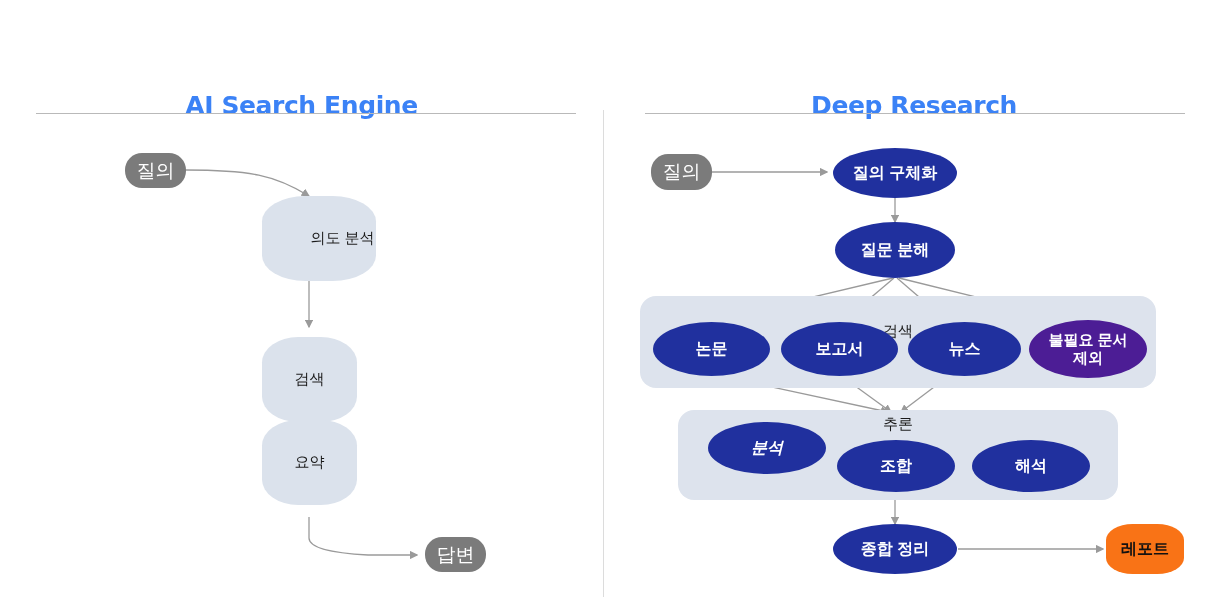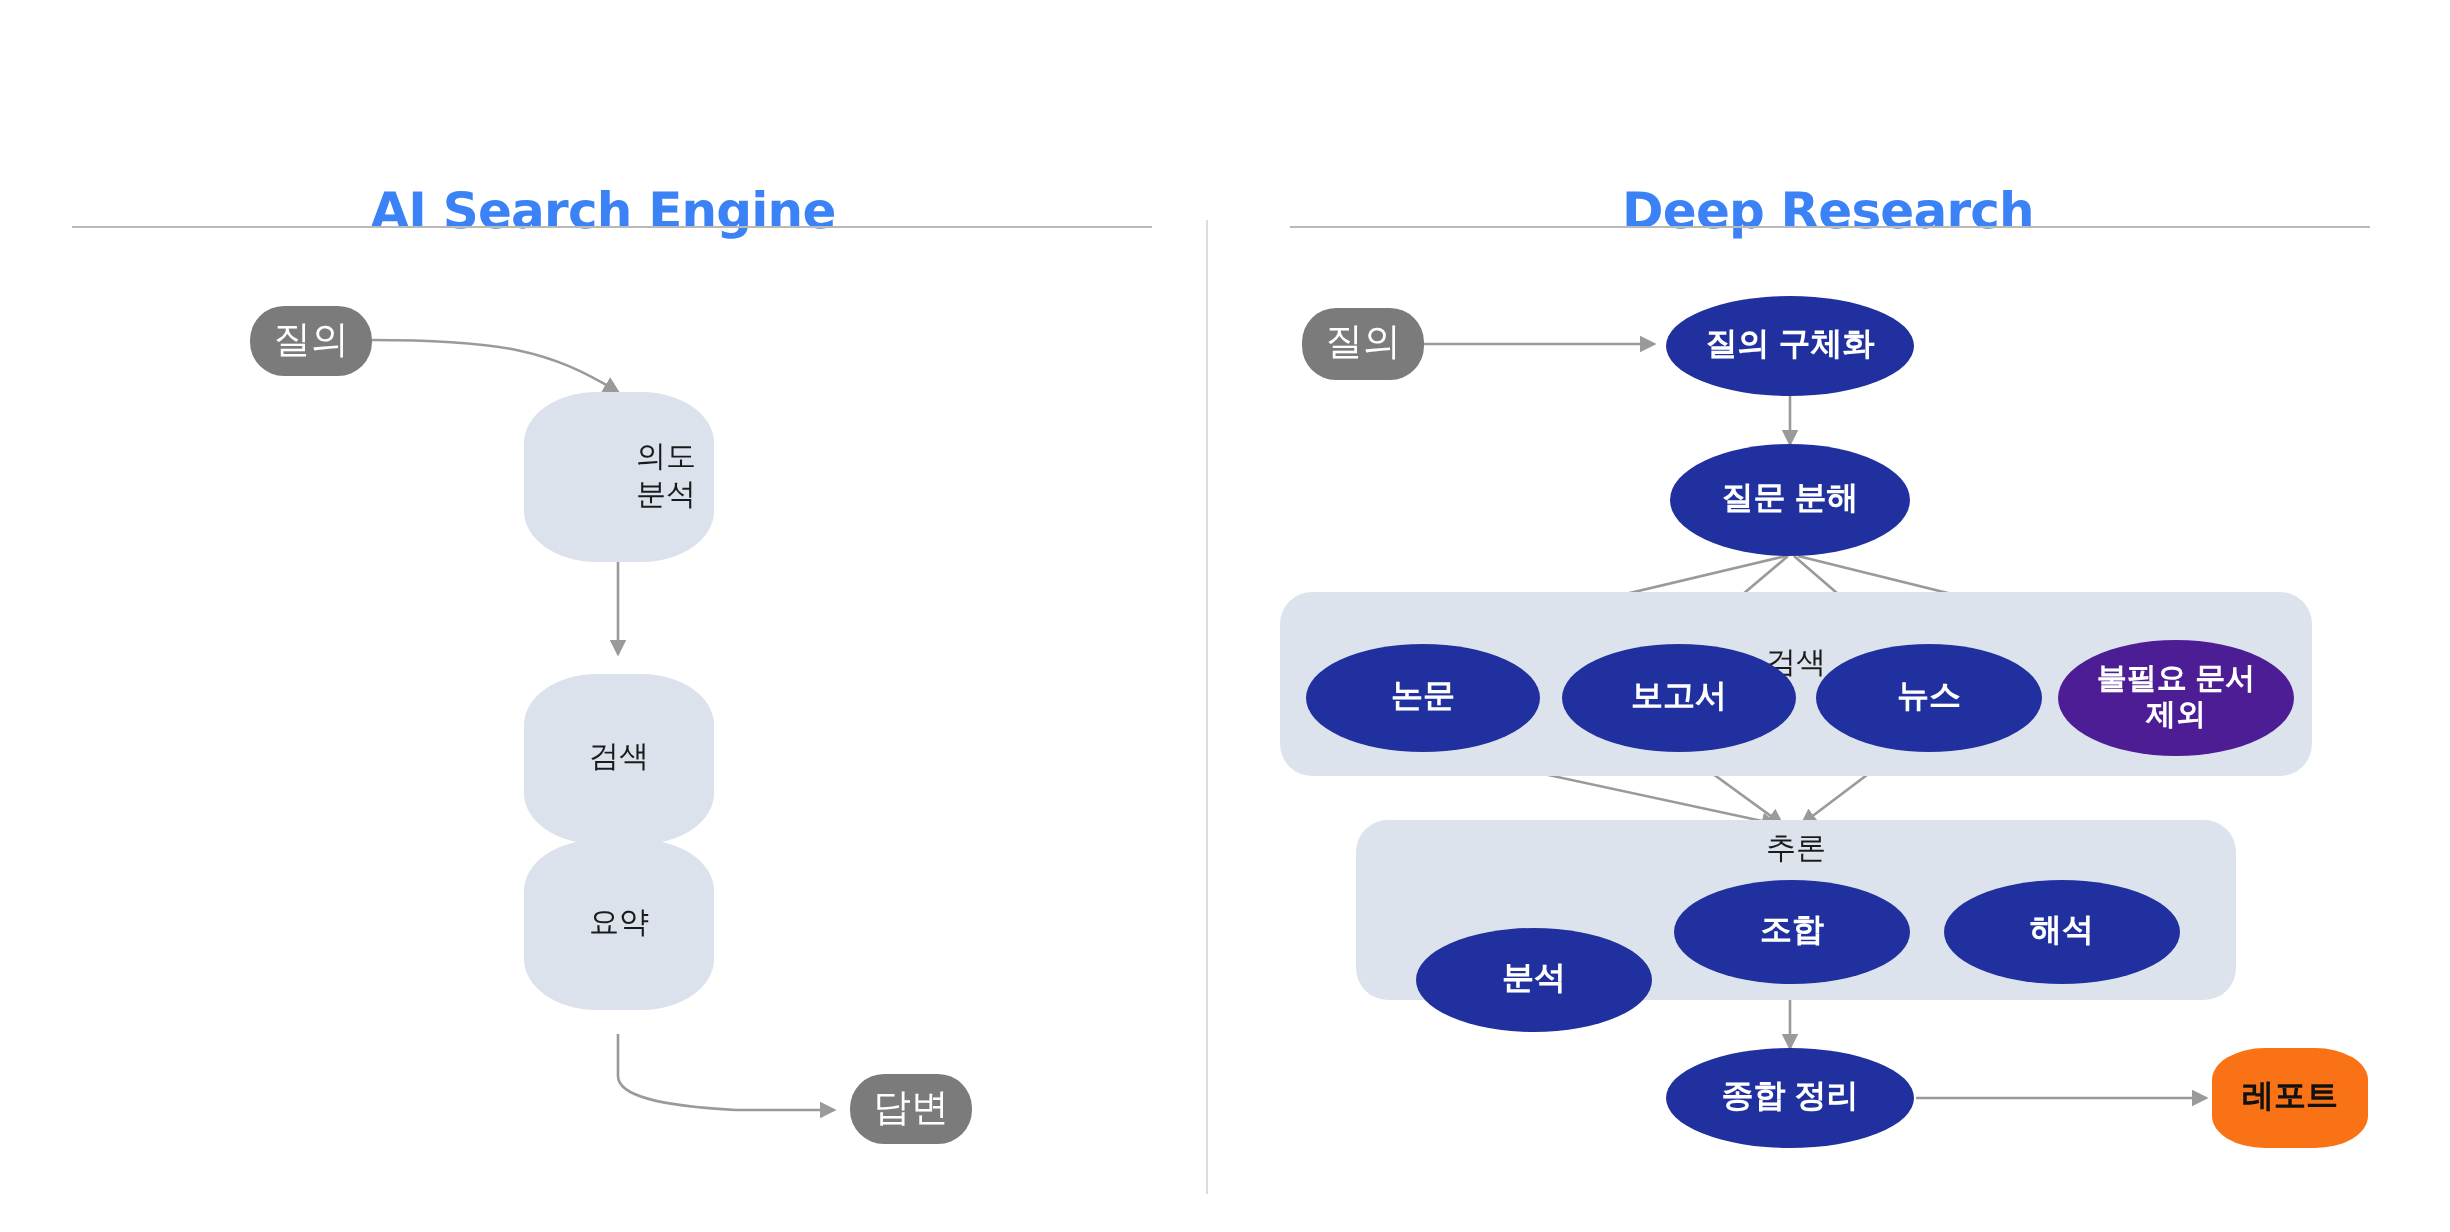--- a/index.html
+++ b/index.html
@@ -168,21 +168,21 @@
   <path d="M 958 549 L 1103 549" fill="none" stroke="#9a9a9a" stroke-width="1.3" marker-end="url(#arrow)"></path>
 </svg>
 
 <section class="panel panel-left">
   <h1 class="panel-title">AI Search Engine</h1>
 </section>
 <div class="panel-rule rule-left"></div>
 
 <div class="node pill-gray" style="left:125px; top:153px; width:61px; height:35px;">질의</div>
 
-<div class="node squircle" style="left:262px; top:196px; width:95px; height:85px;padding-left:47px;">의도 분석</div>
+<div class="node squircle" style="left:262px; top:196px; width:114px; height:85px;padding-left:47px;">의도 분석</div>
 
 <div class="node squircle" style="left:262px; top:337px; width:95px; height:85px;">검색</div>
 
 <div class="node squircle" style="left:262px; top:420px; width:95px; height:85px;">요약</div>
 
 <div class="node pill-gray" style="left:425px; top:537px; width:61px; height:35px;">답변</div>
 
 <div class="v-divider"></div>
 
 <section class="panel panel-right">
@@ -204,21 +204,21 @@
 
 <div class="node ellipse-blue" style="left:653px; top:322px; width:117px; height:54px;">논문</div>
 
 <div class="node ellipse-blue" style="left:781px; top:322px; width:117px; height:54px;">보고서</div>
 
 <div class="node ellipse-blue" style="left:908px; top:322px; width:113px; height:54px;">뉴스</div>
 
 <div class="node ellipse-dark" style="left:1029px; top:320px; width:118px; height:58px;">불필요 문서
 제외</div>
 
-<div class="node ellipse-blue" style="left:708px; top:464px; width:118px; height:52px;">분석</div>
+<div class="node ellipse-blue" style="left:708px; top:422px; width:118px; height:52px;font-style:italic;">분석</div>
 
 <div class="node ellipse-blue" style="left:837px; top:440px; width:118px; height:52px;">조합</div>
 
 <div class="node ellipse-blue" style="left:972px; top:440px; width:118px; height:52px;">해석</div>
 
 <div class="node ellipse-blue" style="left:833px; top:524px; width:124px; height:50px;">종합 정리</div>
 
 <div class="node squircle-pink" style="left:1106px; top:524px; width:78px; height:50px;">레포트</div>
 
 </body></html>

